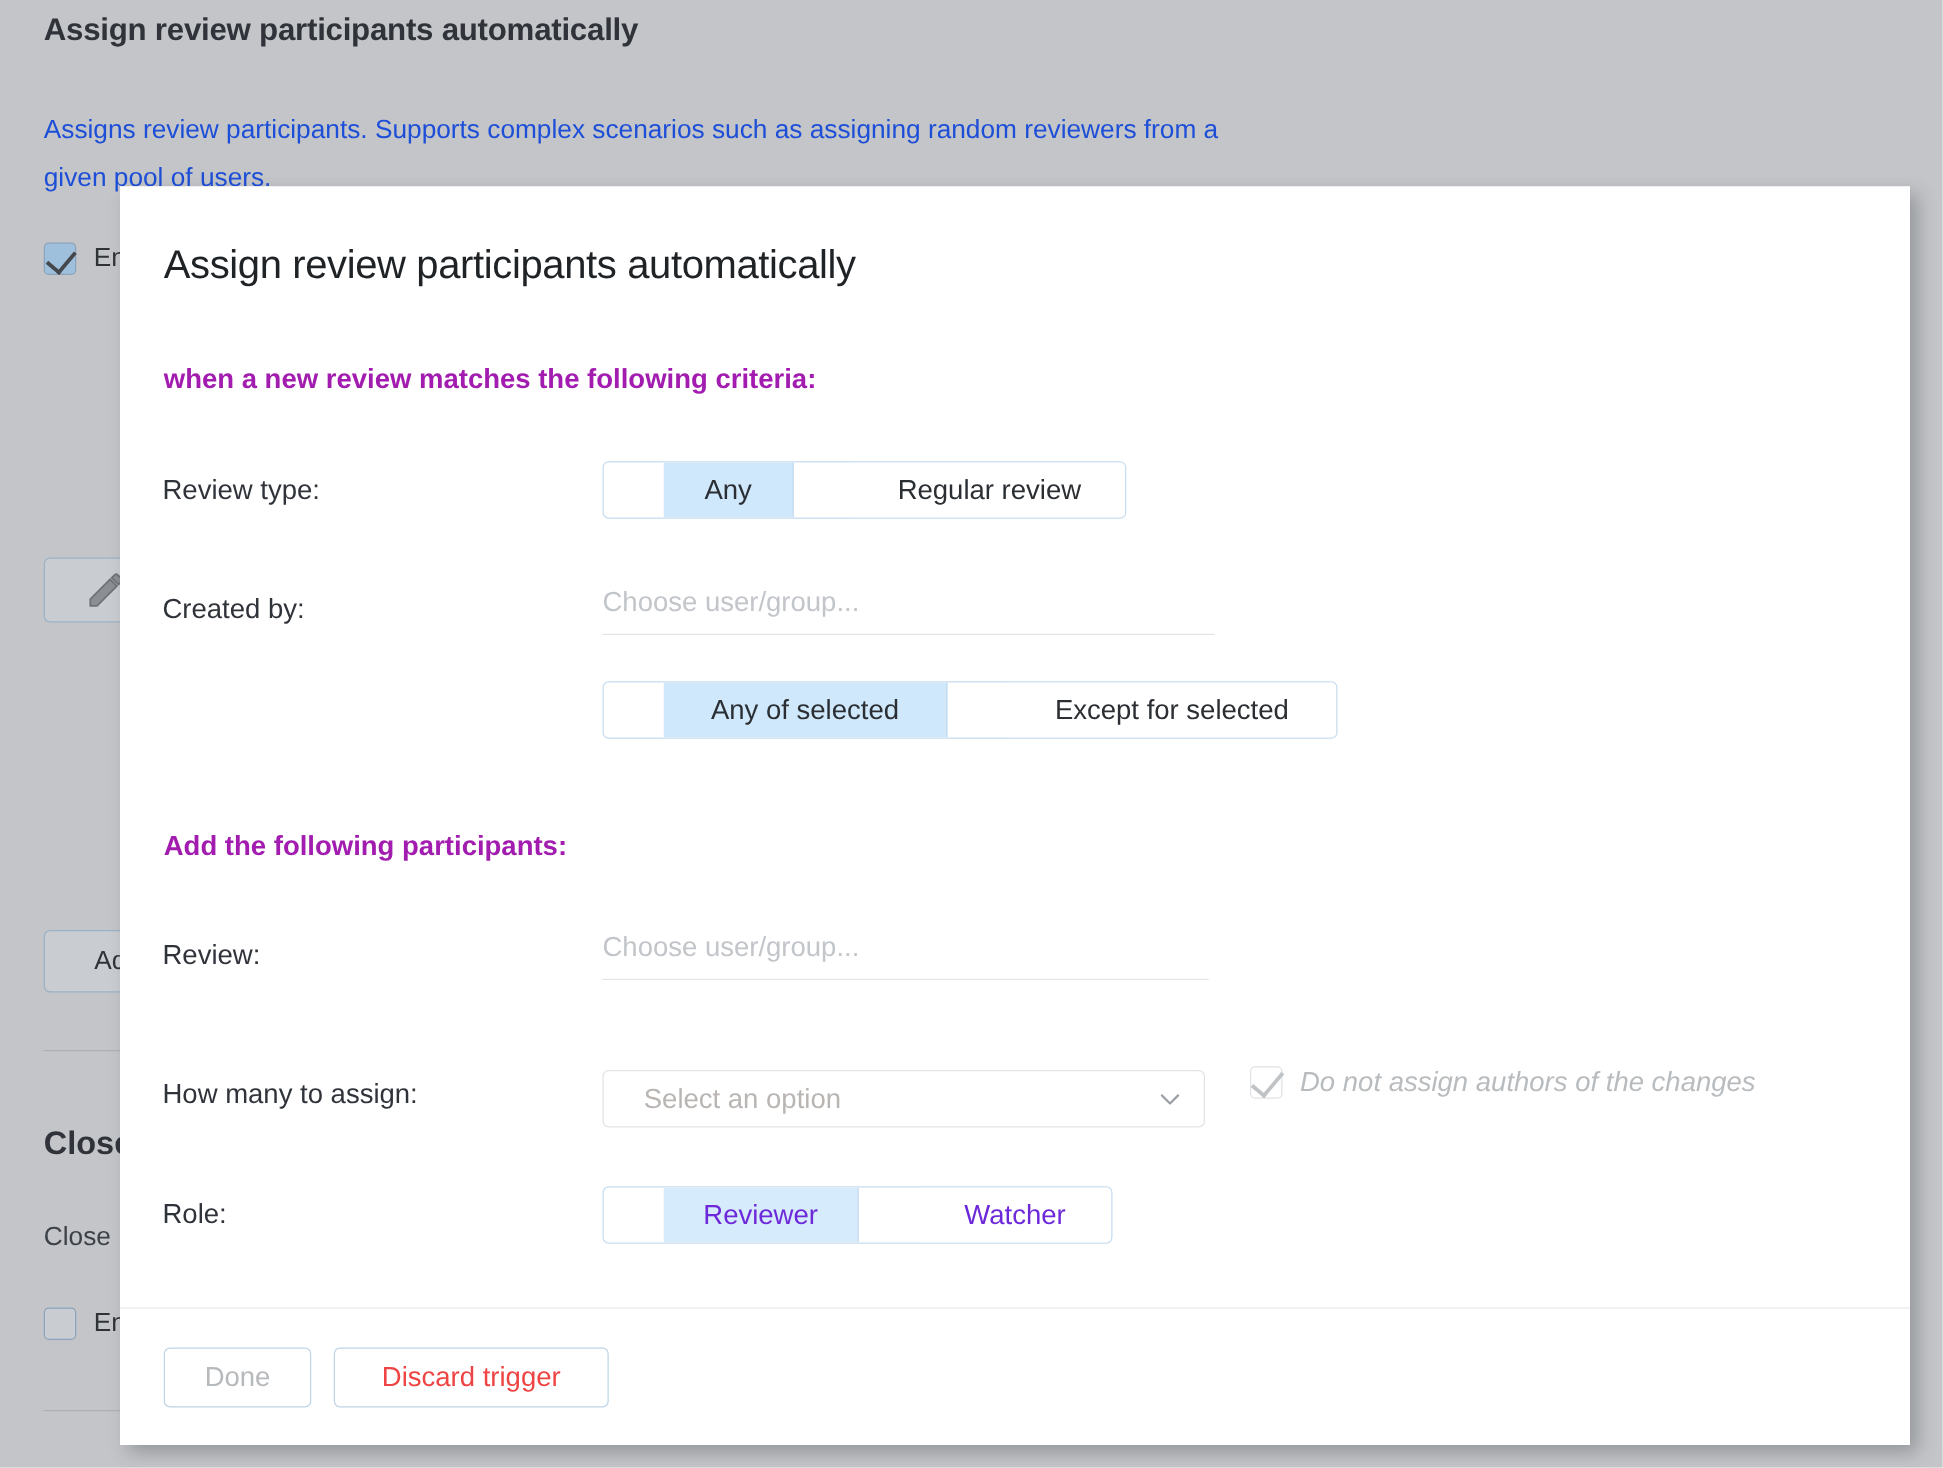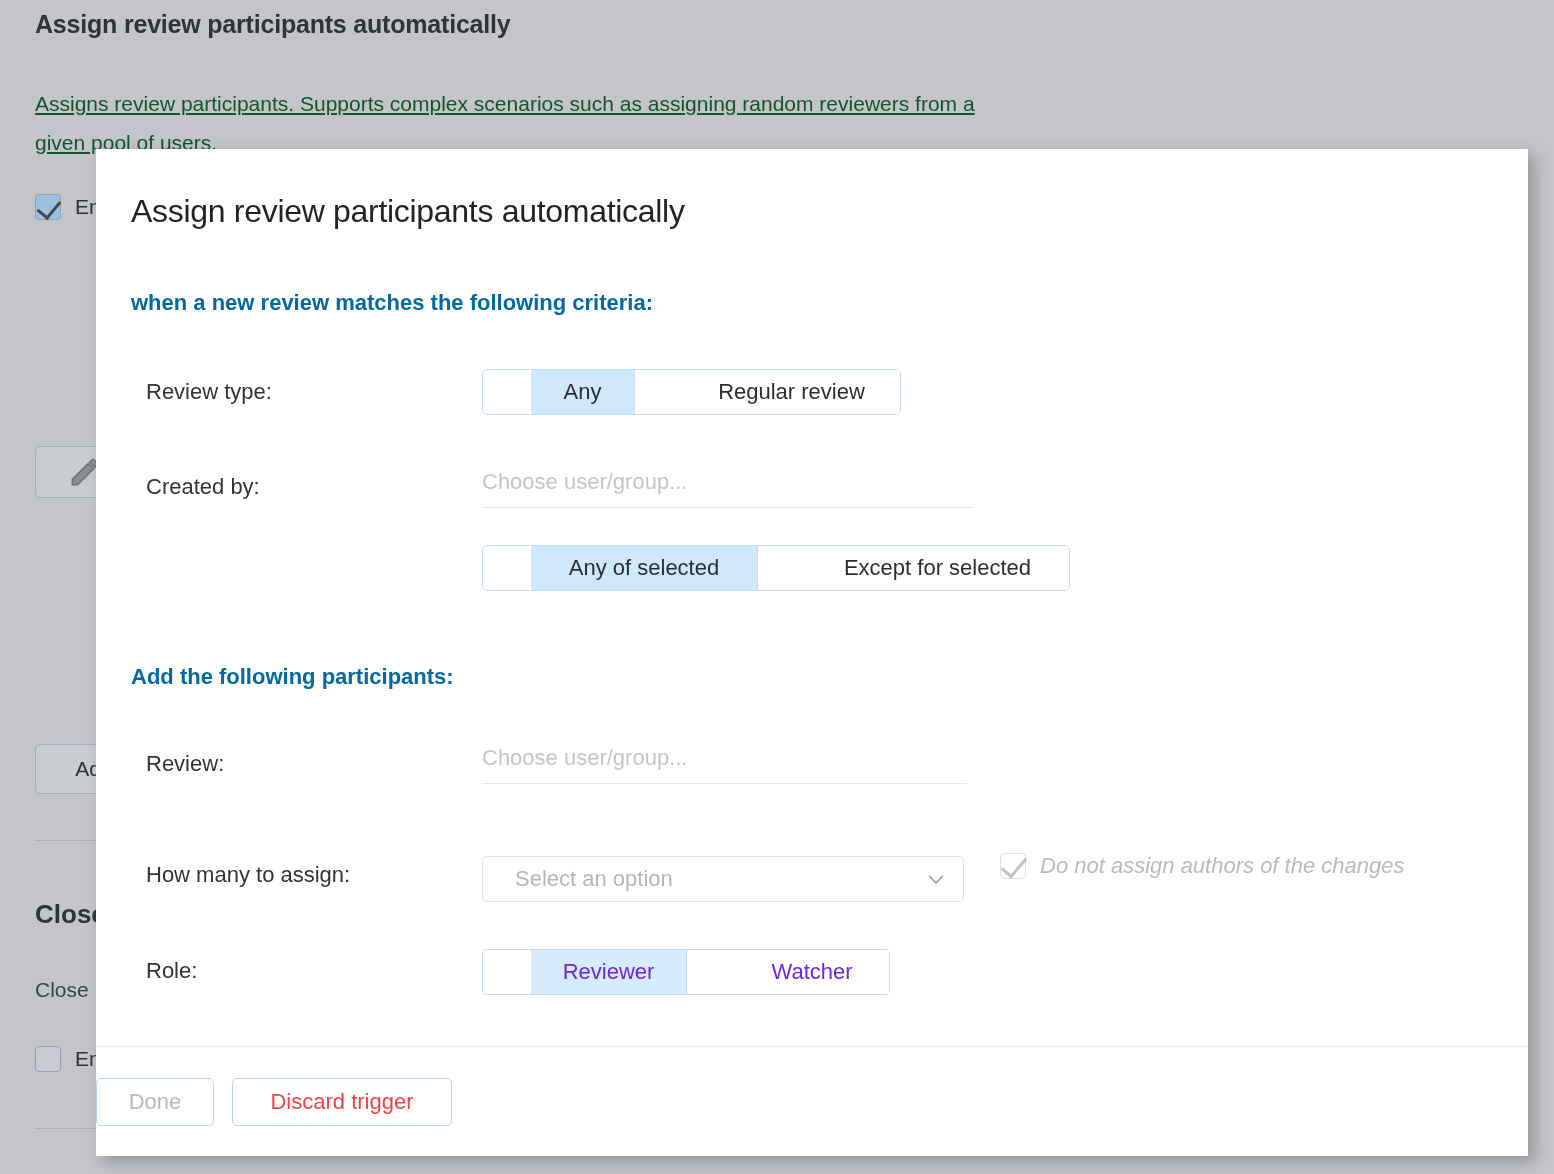--- a/index.html
+++ b/index.html
@@ -32,22 +32,21 @@
     letter-spacing: -0.2px;
     white-space: nowrap;
   }
   .bg-desc {
     position: absolute;
     left: 35px;
     top: 84px;
     width: 960px;
     font-size: 21px;
     line-height: 39px;
-    color: #14532d;
-    text-decoration: underline;
+    color: #1d4ed8;
   }
   .bg-row {
     position: absolute;
     display: flex;
     align-items: center;
     gap: 14px;
   }
   .bg-check-row-1 { left: 35px; top: 194px; }
   .bg-check-row-2 { left: 35px; top: 1046px; }
 
@@ -161,29 +160,29 @@
     font-size: 32px;
     color: #1f2326;
     letter-spacing: -0.3px;
     white-space: nowrap;
   }
   .section-head {
     position: absolute;
     left: 35px;
     font-size: 22px;
     font-weight: bold;
-    color: #0369a1;
+    color: #a21caf;
     white-space: nowrap;
   }
   .section-head-1 { top: 141px; }
   .section-head-2 { top: 515px; }
 
   .field-label {
     position: absolute;
-    left: 50px;
+    left: 34px;
     font-size: 22px;
     color: #30343a;
     white-space: nowrap;
   }
   .lbl-review-type { top: 230px; }
   .lbl-created-by  { top: 325px; }
   .lbl-users       { top: 602px; }
   .lbl-howmany     { top: 713px; }
   .lbl-role        { top: 809px; }
 
@@ -305,20 +304,21 @@
     white-space: nowrap;
   }
 
   
   .dlg-footer {
     flex: none;
     height: 110px;
     border-top: 1px solid #e8eaed;
     display: flex;
     align-items: center;
+    padding-left: 35px;
     gap: 18px;
     box-sizing: border-box;
   }
   .btn {
     border: 1px solid #bed4e6;
     border-radius: 5px;
     background: #fff;
     font-family: "Liberation Sans", sans-serif;
     font-size: 22px;
     height: 48px;

